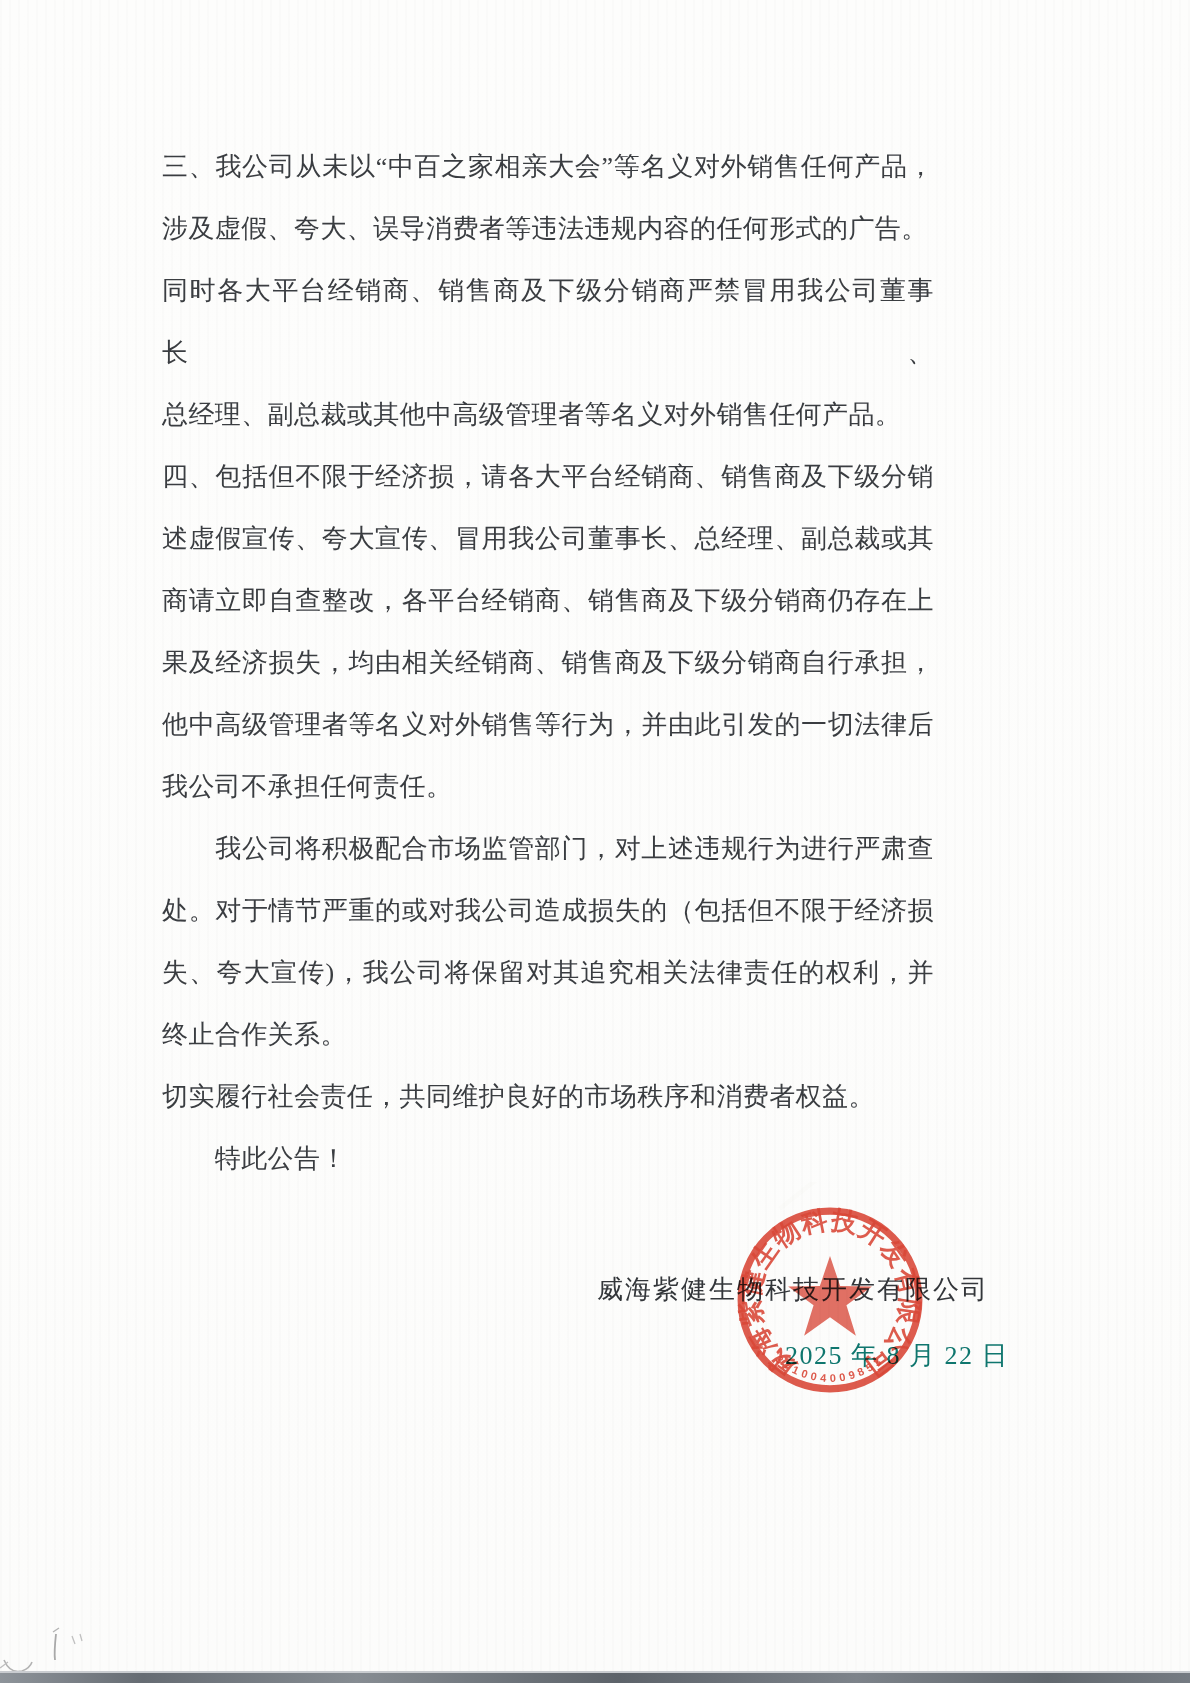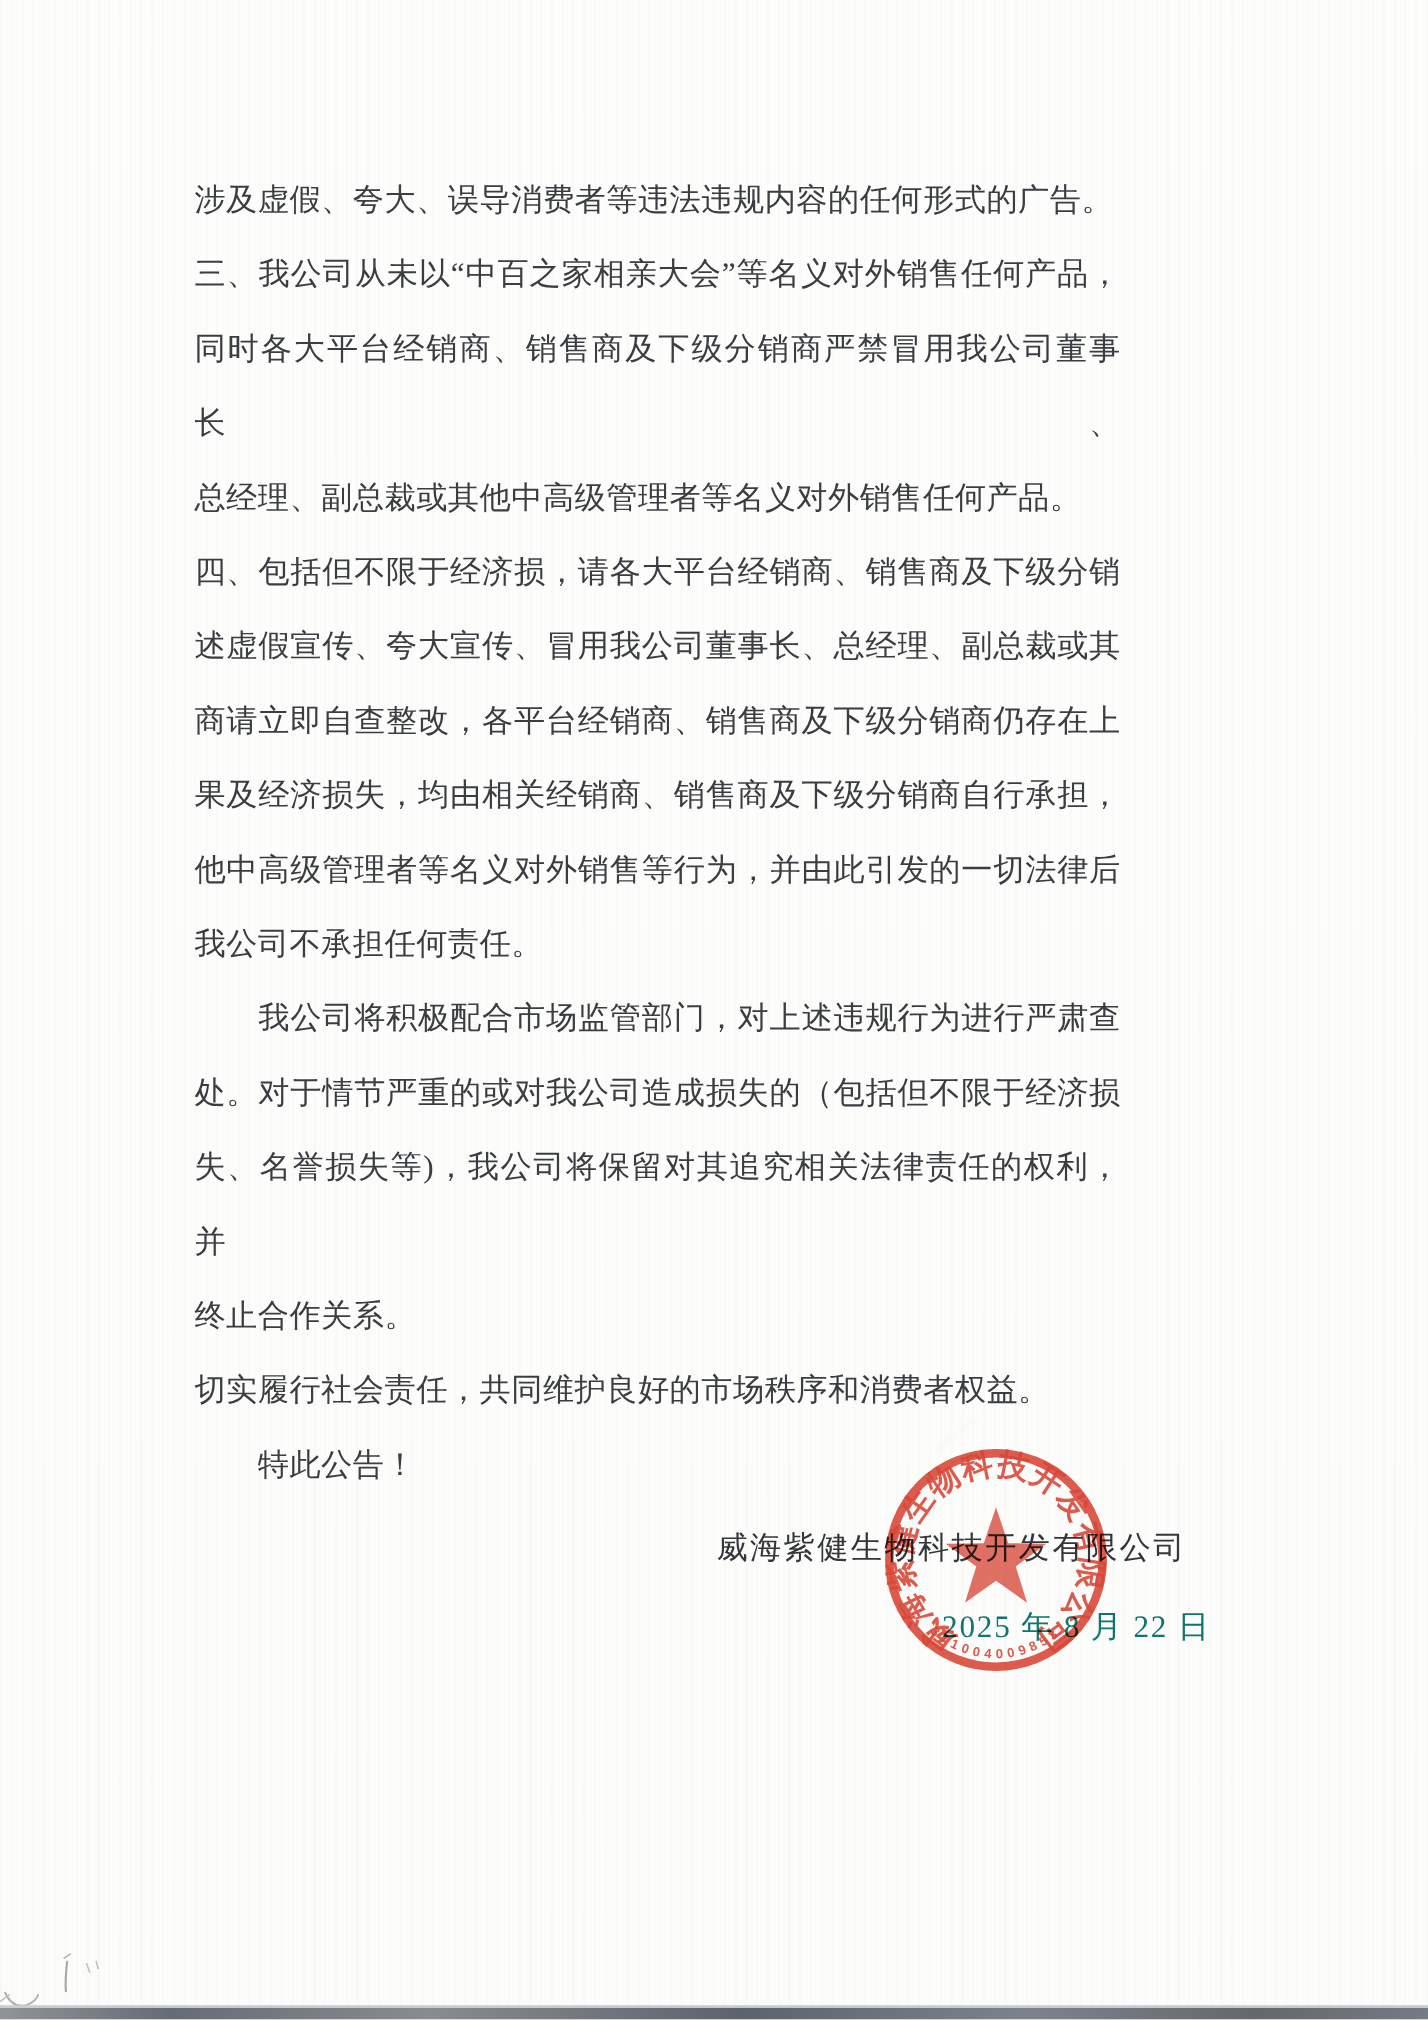--- a/index.html
+++ b/index.html
@@ -56,33 +56,33 @@
     background:linear-gradient(90deg,#8e949a 0%,#666c73 12%,#868c92 30%,#5d636a 52%,#7d838a 72%,#62686e 88%,#757b82 100%);
     border-top:2px solid #c9ccd0;
   }
 </style>
 </head>
 <body>
 
 <div class="paper"></div>
 
 <div class="body-text">
+    <div class="line jf">三、我公司从未以“中百之家相亲大会”等名义对外销售任何产品，</div>
     <div class="line">涉及虚假、夸大、误导消费者等违法违规内容的任何形式的广告。</div>
-    <div class="line jf">三、我公司从未以“中百之家相亲大会”等名义对外销售任何产品，</div>
     <div class="line jf">同时各大平台经销商、销售商及下级分销商严禁冒用我公司董事长、</div>
     <div class="line">总经理、副总裁或其他中高级管理者等名义对外销售任何产品。</div>
     <div class="line jf">四、包括但不限于经济损，请各大平台经销商、销售商及下级分销</div>
     <div class="line jf">述虚假宣传、夸大宣传、冒用我公司董事长、总经理、副总裁或其</div>
     <div class="line jf">商请立即自查整改，各平台经销商、销售商及下级分销商仍存在上</div>
     <div class="line jf">果及经济损失，均由相关经销商、销售商及下级分销商自行承担，</div>
     <div class="line jf">他中高级管理者等名义对外销售等行为，并由此引发的一切法律后</div>
     <div class="line">我公司不承担任何责任。</div>
     <div class="line jf">　　我公司将积极配合市场监管部门，对上述违规行为进行严肃查</div>
     <div class="line jf">处。对于情节严重的或对我公司造成损失的（包括但不限于经济损</div>
-    <div class="line jf">失、名誉损失等)，我公司将保留对其追究相关法律责任的权利，并</div>
+    <div class="line jf">失、夸大宣传)，我公司将保留对其追究相关法律责任的权利，并</div>
     <div class="line">终止合作关系。</div>
     <div class="line">切实履行社会责任，共同维护良好的市场秩序和消费者权益。</div>
     <div class="line">　　特此公告！</div>
   </div>
 
 <div class="signature">威海紫健生物科技开发有限公司</div>
 
 <div class="doc-date">2025 年 8 月 22 日</div>
 
 <div class="seal">

